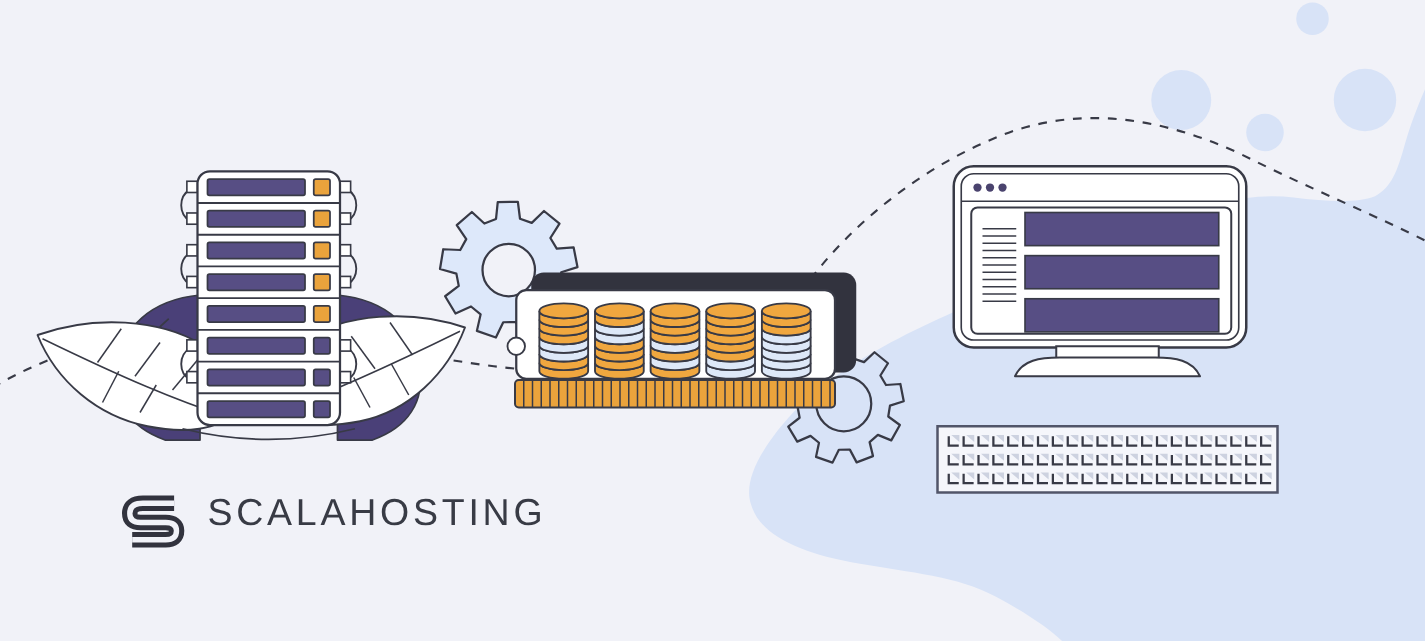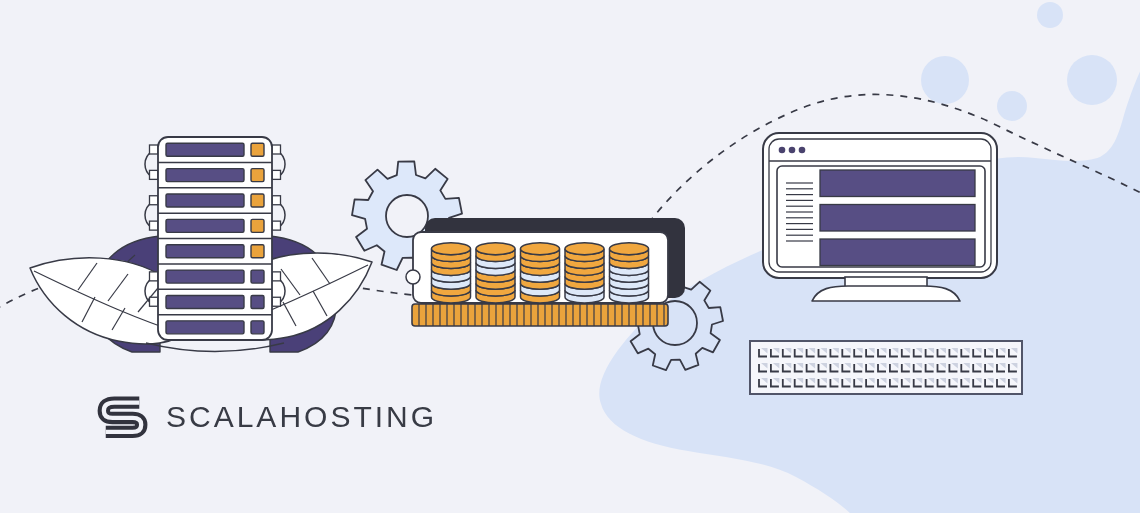--- a/index.html
+++ b/index.html
@@ -15,21 +15,21 @@
   
   .ol      {stroke:var(--outline);}
   .fill-w  {fill:var(--white);}
   .fill-blob{fill:var(--blob);}
   .fill-dark{fill:var(--dark);}
   .fill-leaf{fill:var(--leaf);}
   .fill-orange{fill:var(--orange);}
   .nofill  {fill:none;}
   .logo{
     position:absolute;left:95px;top:394px;
-    display:flex;align-items:center;gap:15px;
+    display:flex;gap:15px;
   }
   .logo-text{
     font-size:30px;
     letter-spacing:3px;
     color:var(--text);
     font-weight:400;
     white-space:nowrap;
   }
 </style>
 </head>

